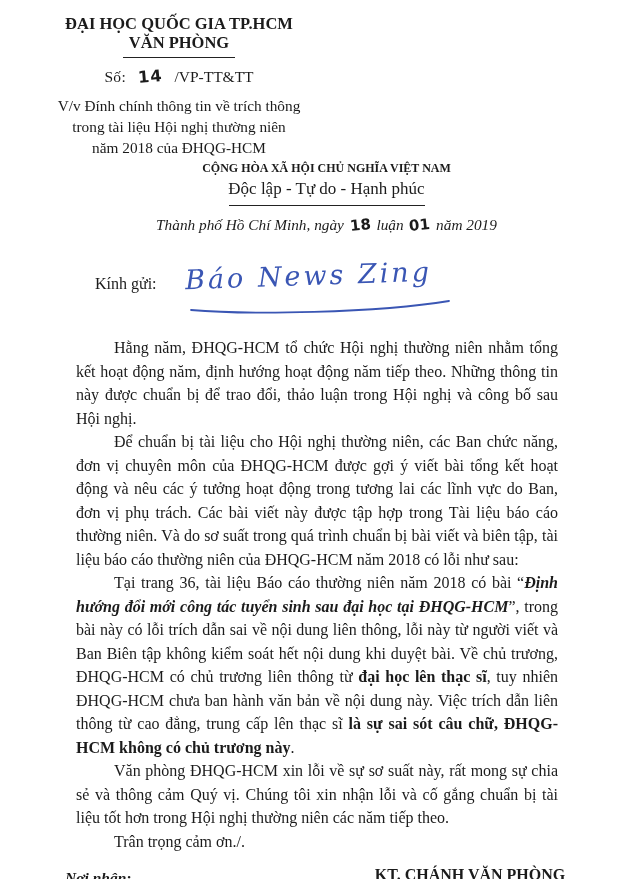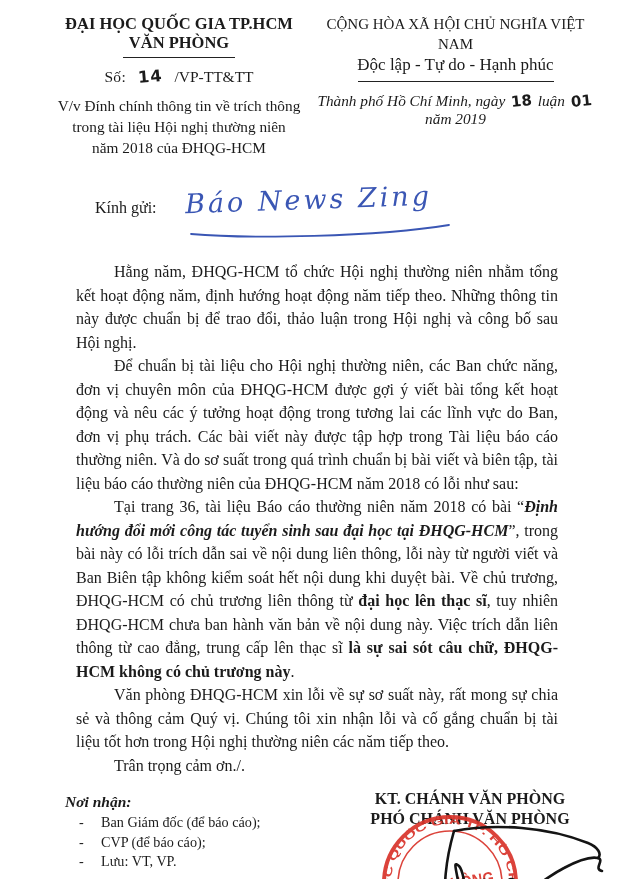--- a/index.html
+++ b/index.html
@@ -3,37 +3,37 @@
 <meta charset="utf-8">
 <style>
   * { margin:0; padding:0; box-sizing:border-box; }
   html,body { background:#e8e8e8; }
   .page {
     position:relative; width:621px; height:879px; margin:0 auto;
     background:#ffffff; overflow:hidden; color:#1b1b1b;
     font-family:"Liberation Serif", serif;
   }
   
-  .header { display:flex; padding:14px 18px 0 50px; }
+  .header { display:flex; padding:14px 18px 0 50px;flex-direction:column; }
   .col-left { width:258px; text-align:center; }
   .col-right { flex:1; text-align:center; }
   .org1 { font-weight:bold; font-size:16.5px; line-height:19px; }
   .org2 { font-weight:bold; font-size:16.5px; line-height:19px; }
   .rule { border-top:1.6px solid #222; margin:5px auto 0; }
   .rule-left { width:112px; }
   .rule-right { width:196px; }
   .ref-line { margin-top:9px; font-size:15.5px; }
   .ref-label { letter-spacing:.3px; }
   .hw {
     display:inline-block; font-family:"DejaVu Sans", sans-serif;
     font-weight:600; transform:rotate(-5deg); letter-spacing:1px;
     font-size:1.05em; padding:0 8px;
   }
   .subject { margin-top:9px; font-size:15.3px; line-height:21px; }
-  .nat1 { font-weight:normal; font-size:15px; line-height:20px; }
+  .nat1 { font-weight:bold; font-size:12px; line-height:20px; }
   .nat2 { font-weight:normal; font-size:17px; line-height:22px; }
   .dateline { margin-top:10px; font-style:italic; font-size:15.3px; }
   .dateline .r-hw {
     display:inline-block; font-style:normal; font-family:"DejaVu Sans", sans-serif;
     font-weight:600; transform:rotate(-6deg); font-size:.98em; padding:0 2px;
   }
   
   .salutation { position:relative; margin:30px 63px 0 95px; height:58px; }
   .sal-label { font-size:16px; }
   .hand-blue {

